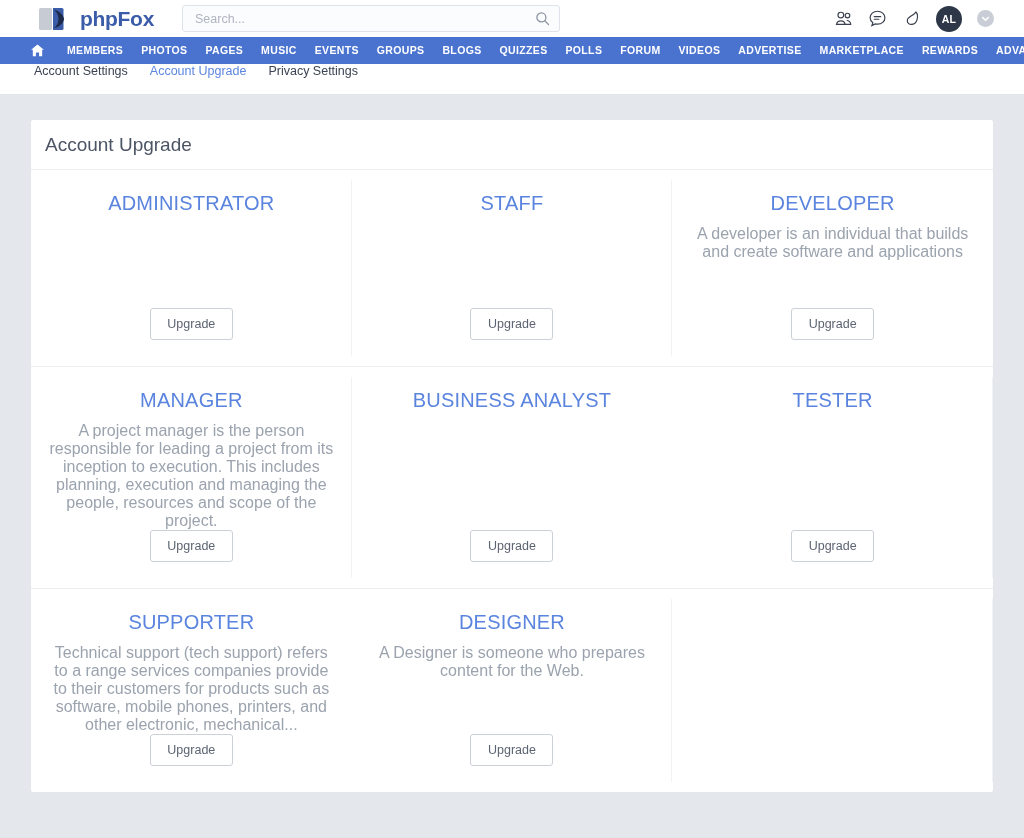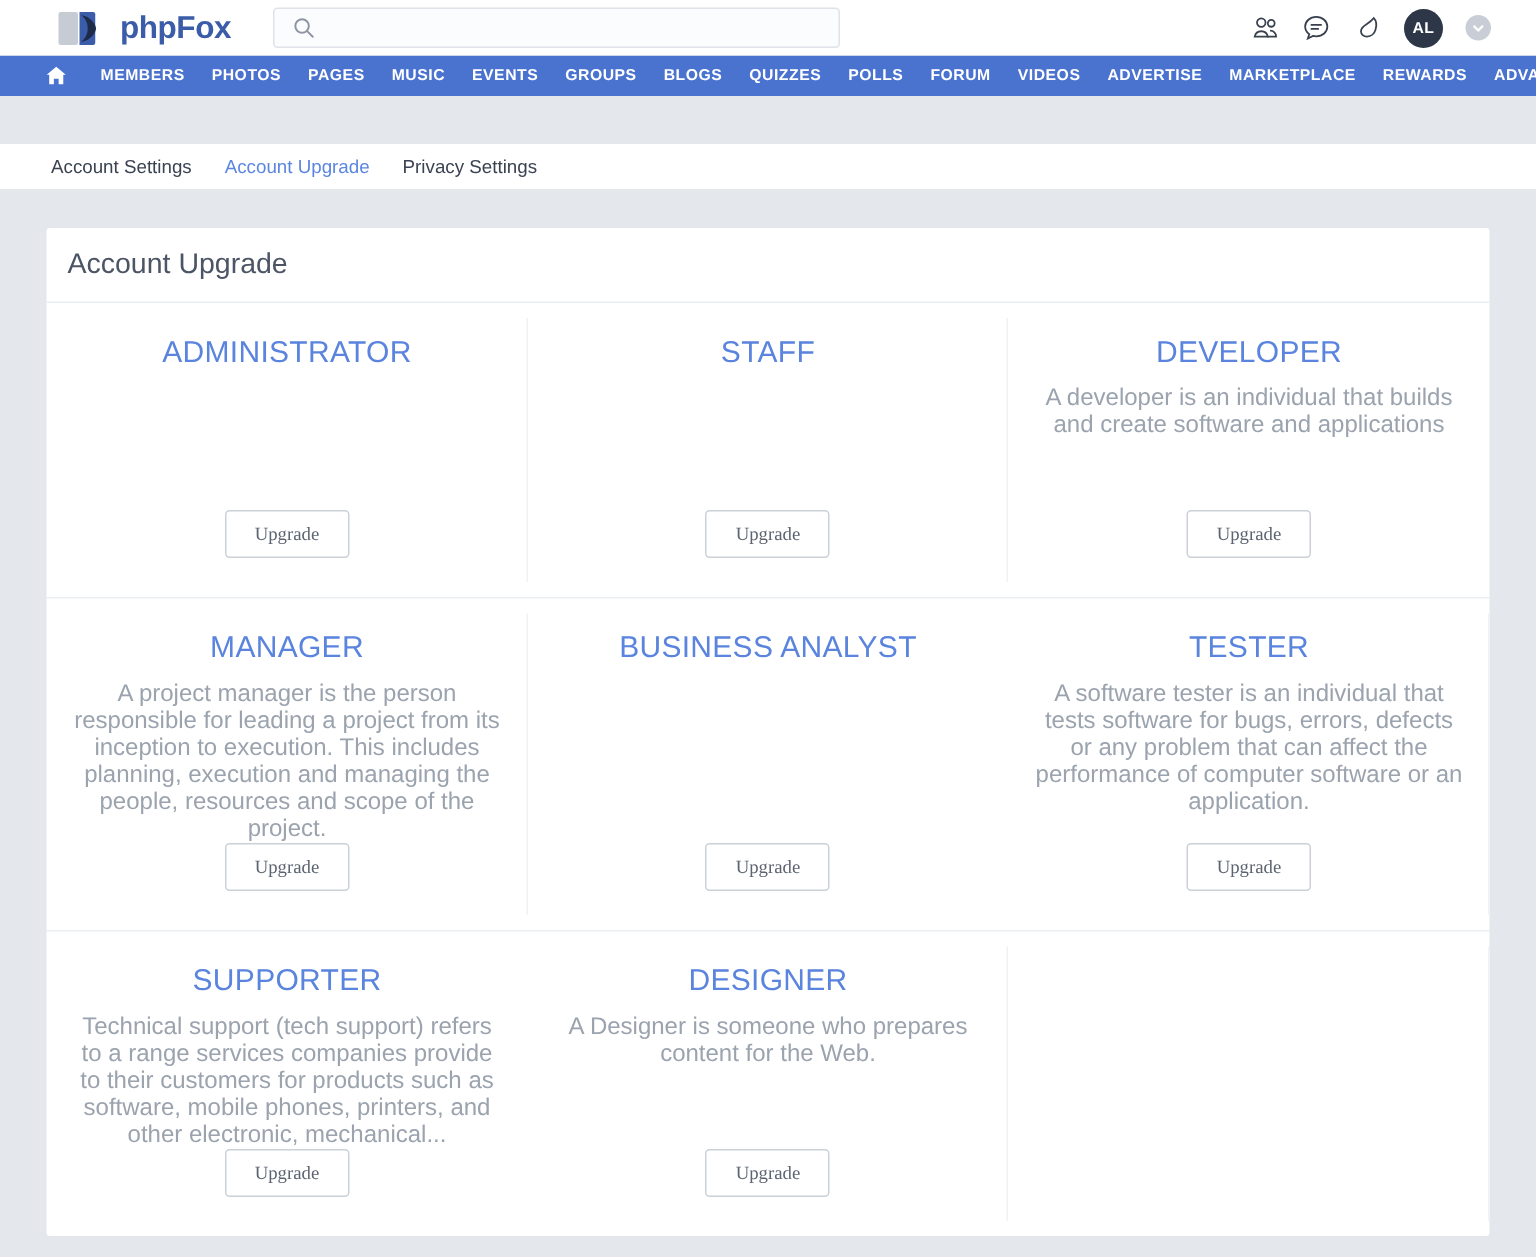--- a/index.html
+++ b/index.html
@@ -101,24 +101,23 @@
     cursor: pointer;
     white-space: nowrap;
   }
 
   
   .subnav {
     height: 31px;
     background: #ffffff;
     border-bottom: 1px solid #e1e5ea;
     display: flex;
-    align-items: center;
+    align-items: flex-start;
     padding-left: 34px;
     gap: 22px;
-    margin-top: 32px;
   }
   .subnav-item {
     font-size: 12.5px;
     color: #3b4352;
     cursor: pointer;
     white-space: nowrap;
   }
   .subnav-item.active { color: #5b86e0; }
 
   
@@ -191,41 +190,42 @@
     margin-top: auto;
     min-width: 83px;
     height: 32px;
     padding: 0 16px;
     background: #ffffff;
     border: 1px solid #ccd1d8;
     border-radius: 3px;
     font-size: 12.5px;
     color: #5c6472;
     cursor: pointer;
-    font-family: Liberation Serif, serif;
+    font-family: Liberation Sans, sans-serif;
   }
   .pkg-spacer { margin-top: auto; }
 </style>
 </head>
 <body>
 
 <div class="topbar">
 
   <div class="brand">
     <span class="brand-mark">
       <svg width="34" height="26" viewBox="0 0 34 26">
         <rect x="1" y="2" width="13" height="22" rx="1.5" fill="#c7ccd4"></rect>
         <path d="M15 2 h9 a1.5 1.5 0 0 1 1.5 1.5 v19 a1.5 1.5 0 0 1 -1.5 1.5 h-9 z" fill="#3b5ca8"></path>
         <path d="M16 4 c6 4 6 14 0 18 c7 -1 10 -7 10 -9 c0 -2 -3 -8 -10 -9 z" fill="#1d2a4a"></path>
       </svg>
     </span>
     <span class="brand-text">phpFox</span>
   </div>
 
   <div class="search-wrap">
+    <input class="search-input" type="text" placeholder="Search..." style="">
     <span class="search-icon">
       <svg width="15" height="15" viewBox="0 0 16 16" fill="none" stroke="currentColor" stroke-width="1.4">
         <circle cx="6.8" cy="6.8" r="4.8"></circle>
           <line x1="10.4" y1="10.4" x2="14.4" y2="14.4" stroke-linecap="round"></line>
       </svg>
     </span>
   </div>
 
   <div class="topbar-right">
     <span class="hicon">
@@ -318,21 +318,20 @@
         <div class="pkg-title">MANAGER</div>
         <div class="pkg-desc">A project manager is the person responsible for leading a project from its inception to execution. This includes planning, execution and managing the people, resources and scope of the project.</div>
         <button class="pkg-btn">Upgrade</button>
       </div>
       <div class="cell">
         <div class="pkg-title">BUSINESS ANALYST</div>
         <button class="pkg-btn">Upgrade</button>
       </div>
       <div class="cell">
         <div class="pkg-title">TESTER</div>
-        <div class="pkg-desc">A software tester is an individual that tests software for bugs, errors, defects or any problem that can affect the performance of computer software or an application.</div>
         <button class="pkg-btn">Upgrade</button>
       </div>
 
       <div class="row-sep"></div>
 
       <div class="cell">
         <div class="pkg-title">SUPPORTER</div>
         <div class="pkg-desc">Technical support (tech support) refers to a range services companies provide to their customers for products such as software, mobile phones, printers, and other electronic, mechanical...</div>
         <button class="pkg-btn">Upgrade</button>
       </div>

